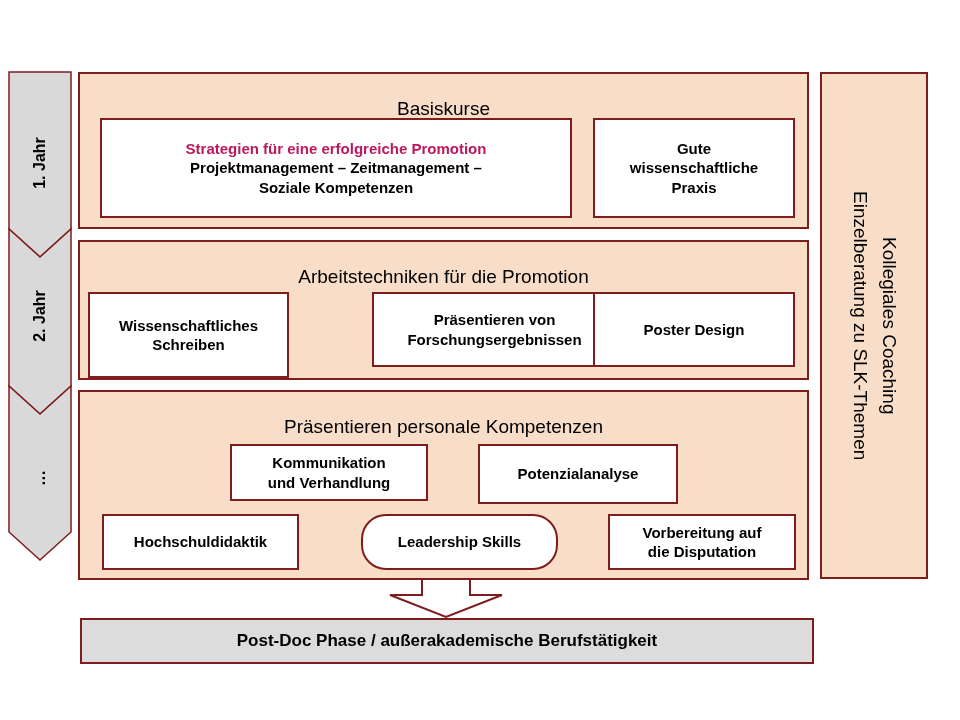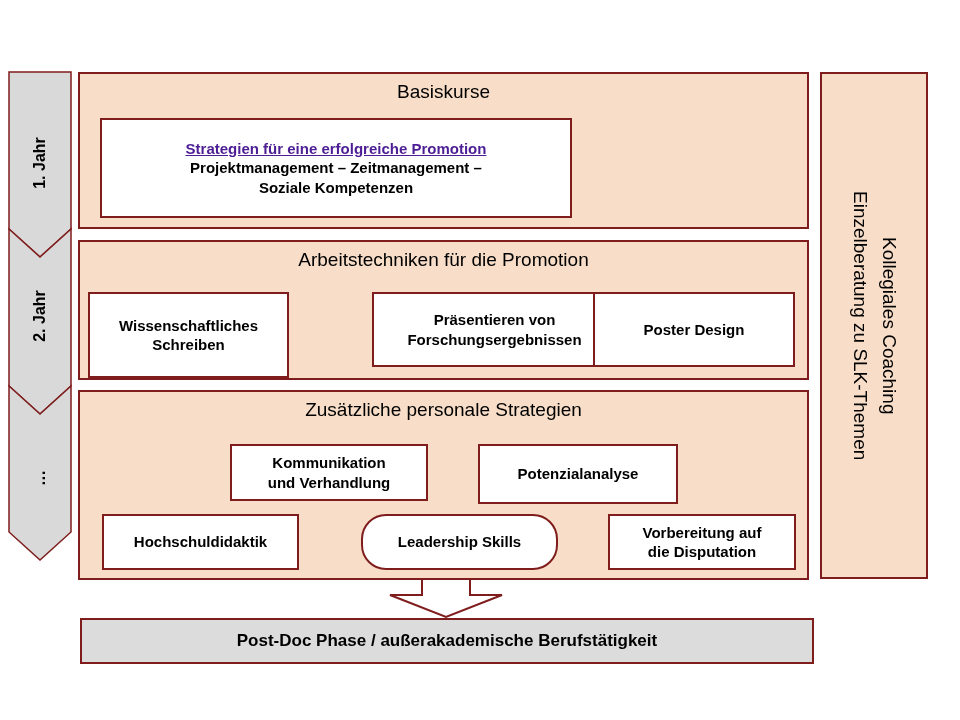--- a/index.html
+++ b/index.html
@@ -10,29 +10,29 @@
   
   #timeline-svg{position:absolute;left:8px;top:71px;}
   .chev-label{position:absolute;left:8px;width:64px;height:24px;
               display:flex;align-items:center;justify-content:center;
               font-weight:bold;font-size:16px;white-space:nowrap;
               transform:rotate(-90deg);}
 
   
   .section{position:absolute;left:78px;width:731px;
            background:#F8DEC8;border:2px solid #7F1D1D;box-sizing:border-box;}
-  .section-title{width:100%;text-align:center;padding-top:7px;
+  .section-title{width:100%;text-align:center;padding-top:24px;
                  font-size:19px;font-weight:normal;}
 
   
   .wbox{position:absolute;background:#fff;border:2px solid #7F1D1D;
         box-sizing:border-box;display:flex;flex-direction:column;
         align-items:center;justify-content:center;text-align:center;
         font-weight:bold;font-size:15px;line-height:1.3;white-space:pre-line;}
-  .wbox .red-line{color:#4c1d95;text-decoration:underline;}
+  .wbox .red-line{color:#be185d;}
 
   
   #sidebar-box{position:absolute;left:820px;top:72px;width:108px;height:507px;
                background:#F8DEC8;border:2px solid #7F1D1D;box-sizing:border-box;
                display:flex;align-items:center;justify-content:center;}
   #sidebar-text{writing-mode:vertical-lr;text-align:center;font-size:19px;
                 line-height:1.5;white-space:pre-line;}
 
   
   #flow-arrow{position:absolute;left:384px;top:579px;}
@@ -57,33 +57,36 @@
   <div class="chev-label" style="top:304px;">2. Jahr</div>
   <div class="chev-label" style="top:466px;">…</div>
 
   <div class="section" style="top:72px;height:157px;">
     <div class="section-title">Basiskurse</div>
     <div class="wbox" style="left:20px;top:44px;width:472px;height:100px;">
       <span class="red-line">Strategien für eine erfolgreiche Promotion</span>
       <span>Projektmanagement – Zeitmanagement –
 Soziale Kompetenzen</span>
     </div>
+    <div class="wbox" style="left:513px;top:44px;width:202px;height:100px;">Gute
+wissenschaftliche
+Praxis</div>
   </div>
 
   <div class="section" style="top:240px;height:140px;">
     <div class="section-title">Arbeitstechniken für die Promotion</div>
     <div class="wbox" style="left:8px;top:50px;width:201px;height:86px;">Wissenschaftliches
 Schreiben</div>
     <div class="wbox" style="left:248px;top:50px;width:245px;height:75px;margin-left:44px;">Präsentieren von
 Forschungsergebnissen</div>
     <div class="wbox" style="left:513px;top:50px;width:202px;height:75px;">Poster Design</div>
   </div>
 
   <div class="section" style="top:390px;height:190px;">
-    <div class="section-title">Zusätzliche personale Strategien</div>
+    <div class="section-title">Präsentieren personale Kompetenzen</div>
     <div class="wbox" style="left:150px;top:52px;width:198px;height:57px;">Kommunikation
 und Verhandlung</div>
     <div class="wbox" style="left:398px;top:52px;width:200px;height:60px;">Potenzialanalyse</div>
     <div class="wbox" style="left:22px;top:122px;width:197px;height:56px;">Hochschuldidaktik</div>
     <div class="wbox" style="left:281px;top:122px;width:197px;height:56px;border-radius:25px;">Leadership Skills</div>
     <div class="wbox" style="left:528px;top:122px;width:188px;height:56px;">Vorbereitung auf
 die Disputation</div>
   </div>
 
   <div id="sidebar-box">

